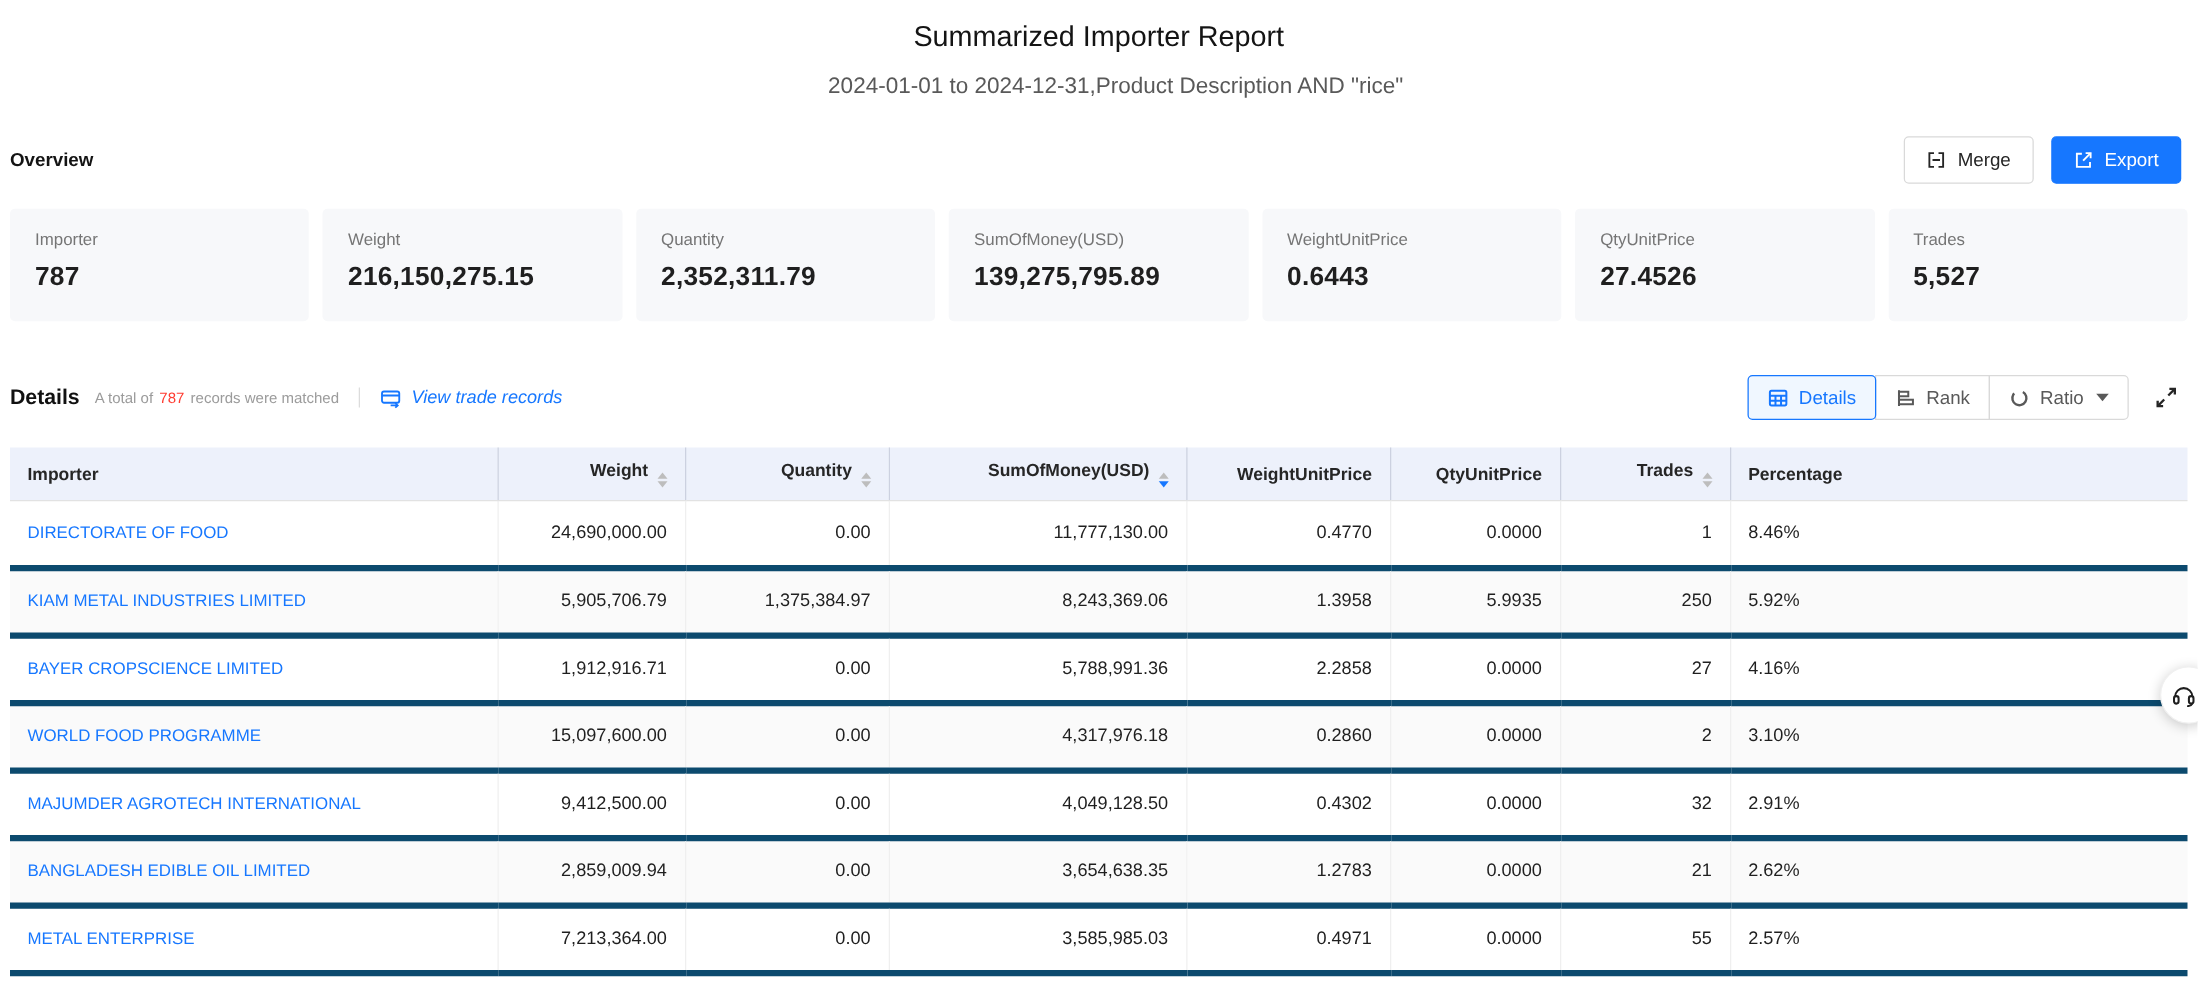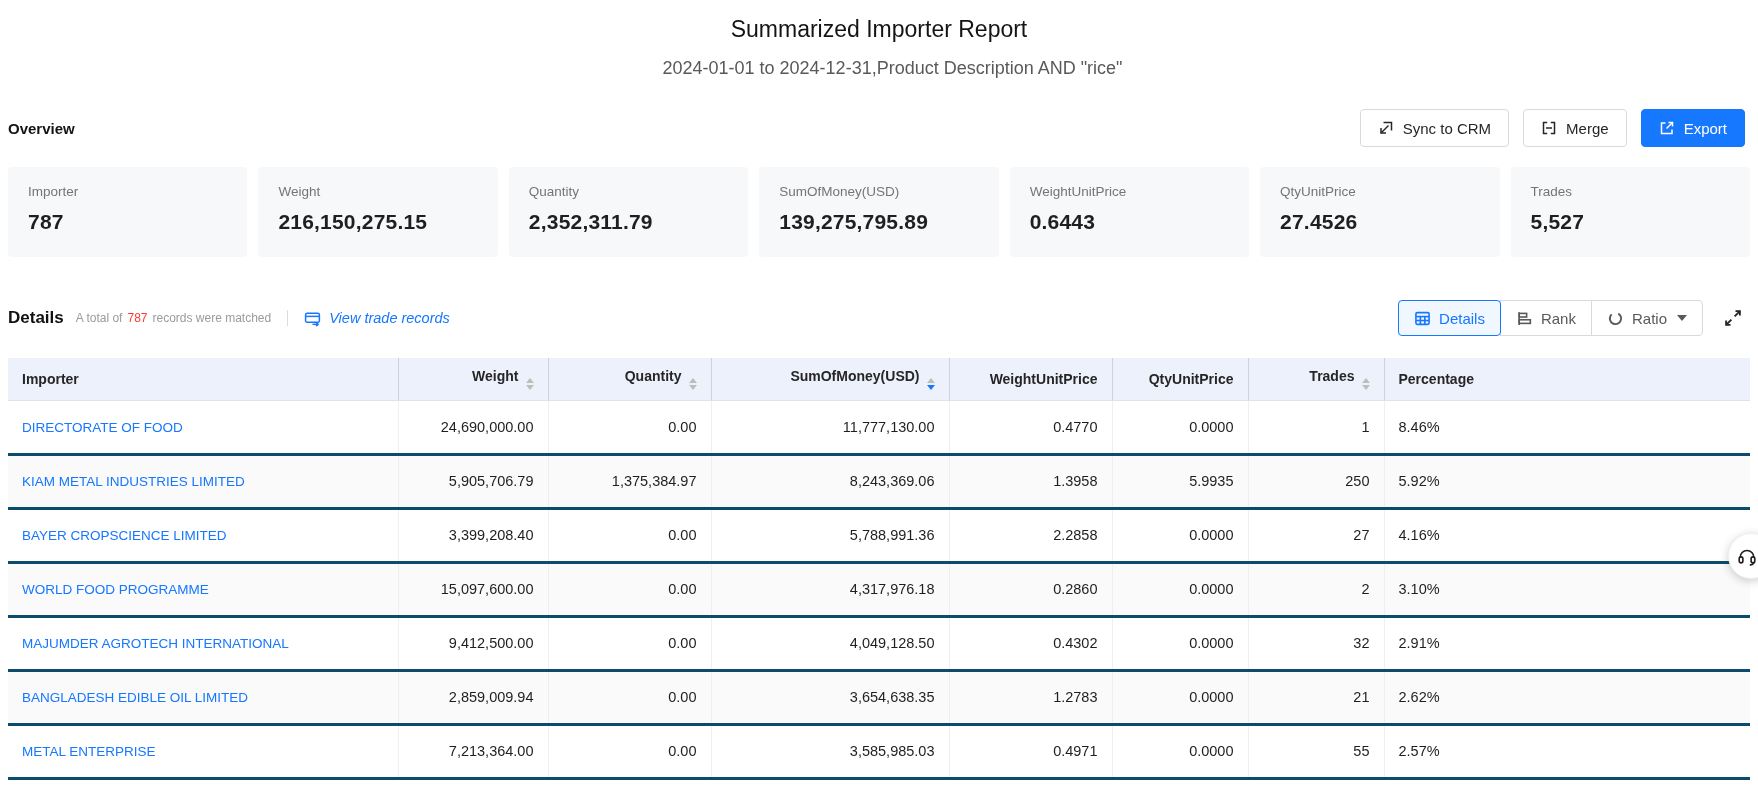--- a/index.html
+++ b/index.html
@@ -48,21 +48,21 @@
   .icon-btn { background:none; border:none; padding:2px; margin-left:18px; cursor:pointer; display:inline-flex; }
 
   table { width:1742px; margin:21px 8px 0; border-collapse:collapse; table-layout:fixed; }
   th {
     background:#edf1fb; height:42px; font-size:14px; font-weight:700; color:#262626;
     border-right:1px solid #ccd1e0; border-bottom:1px solid #e2e2e2; padding:0 14px; text-align:left; white-space:nowrap;
   }
   th:last-child { border-right:none; }
   th.num { text-align:right; }
   td {
-    height:54px; font-size:14.5px; color:#1f1f1f; border-bottom:3px solid #0c4a6e;
+    height:54px; font-size:14.5px; color:#1f1f1f; border-bottom:5px solid #0c4a6e;
     border-right:1px solid #efefef; padding:0 14px; background:#fff; white-space:nowrap; overflow:hidden;margin-top:48px;
   }
   td:last-child { border-right:none; }
   td.num { text-align:right; font-variant-numeric:tabular-nums; }
   tbody tr:nth-child(even) td { background:#fafafa; }
   .row-link { color:#1677ff; font-size:13.5px; cursor:pointer; }
 
   .sorters { display:inline-flex; flex-direction:column; vertical-align:-2px; margin-left:7px; }
   .sorters i { display:block; width:0; height:0; border-left:4.5px solid transparent; border-right:4.5px solid transparent; }
   .sorters .up { border-bottom:5px solid #bdbdbd; margin-bottom:2.5px; }
@@ -77,30 +77,20 @@
 </style>
 </head>
 <body>
 
 <div class="title">Summarized Importer Report</div>
 <div class="subtitle">2024-01-01 to 2024-12-31,Product Description AND "rice"</div>
 
 <div class="overview-bar">
   <div class="overview-label">Overview</div>
   <div class="btn-row">
-    <button class="btn">
-      <span style="display:inline-flex">
-          <svg width="16" height="16" viewBox="0 0 16 16" fill="none" stroke="#262626" stroke-width="1.5">
-            <path d="M5.5 2.5h8v8"></path>
-            <path d="M10.5 5.5L3 13"></path>
-            <path d="M3 8v5h5"></path>
-          </svg>
-        </span>
-      <span>Sync to CRM</span>
-    </button>
     <button class="btn">
       <span style="display:inline-flex">
           <svg width="16" height="16" viewBox="0 0 16 16" fill="none" stroke="#262626" stroke-width="1.5">
             <path d="M6.2 2.5H2.5v11h3.7"></path>
             <path d="M9.8 2.5h3.7v11H9.8"></path>
             <path d="M5 8h6"></path>
           </svg>
         </span>
       <span>Merge</span>
     </button>
@@ -265,21 +255,21 @@
       <td class="num">5,905,706.79</td>
       <td class="num">1,375,384.97</td>
       <td class="num">8,243,369.06</td>
       <td class="num">1.3958</td>
       <td class="num">5.9935</td>
       <td class="num">250</td>
       <td>5.92%</td>
     </tr>
     <tr>
       <td><span class="row-link">BAYER CROPSCIENCE LIMITED</span></td>
-      <td class="num">3,399,208.40</td>
+      <td class="num">1,912,916.71</td>
       <td class="num">0.00</td>
       <td class="num">5,788,991.36</td>
       <td class="num">2.2858</td>
       <td class="num">0.0000</td>
       <td class="num">27</td>
       <td>4.16%</td>
     </tr>
     <tr>
       <td><span class="row-link">WORLD FOOD PROGRAMME</span></td>
       <td class="num">15,097,600.00</td>

